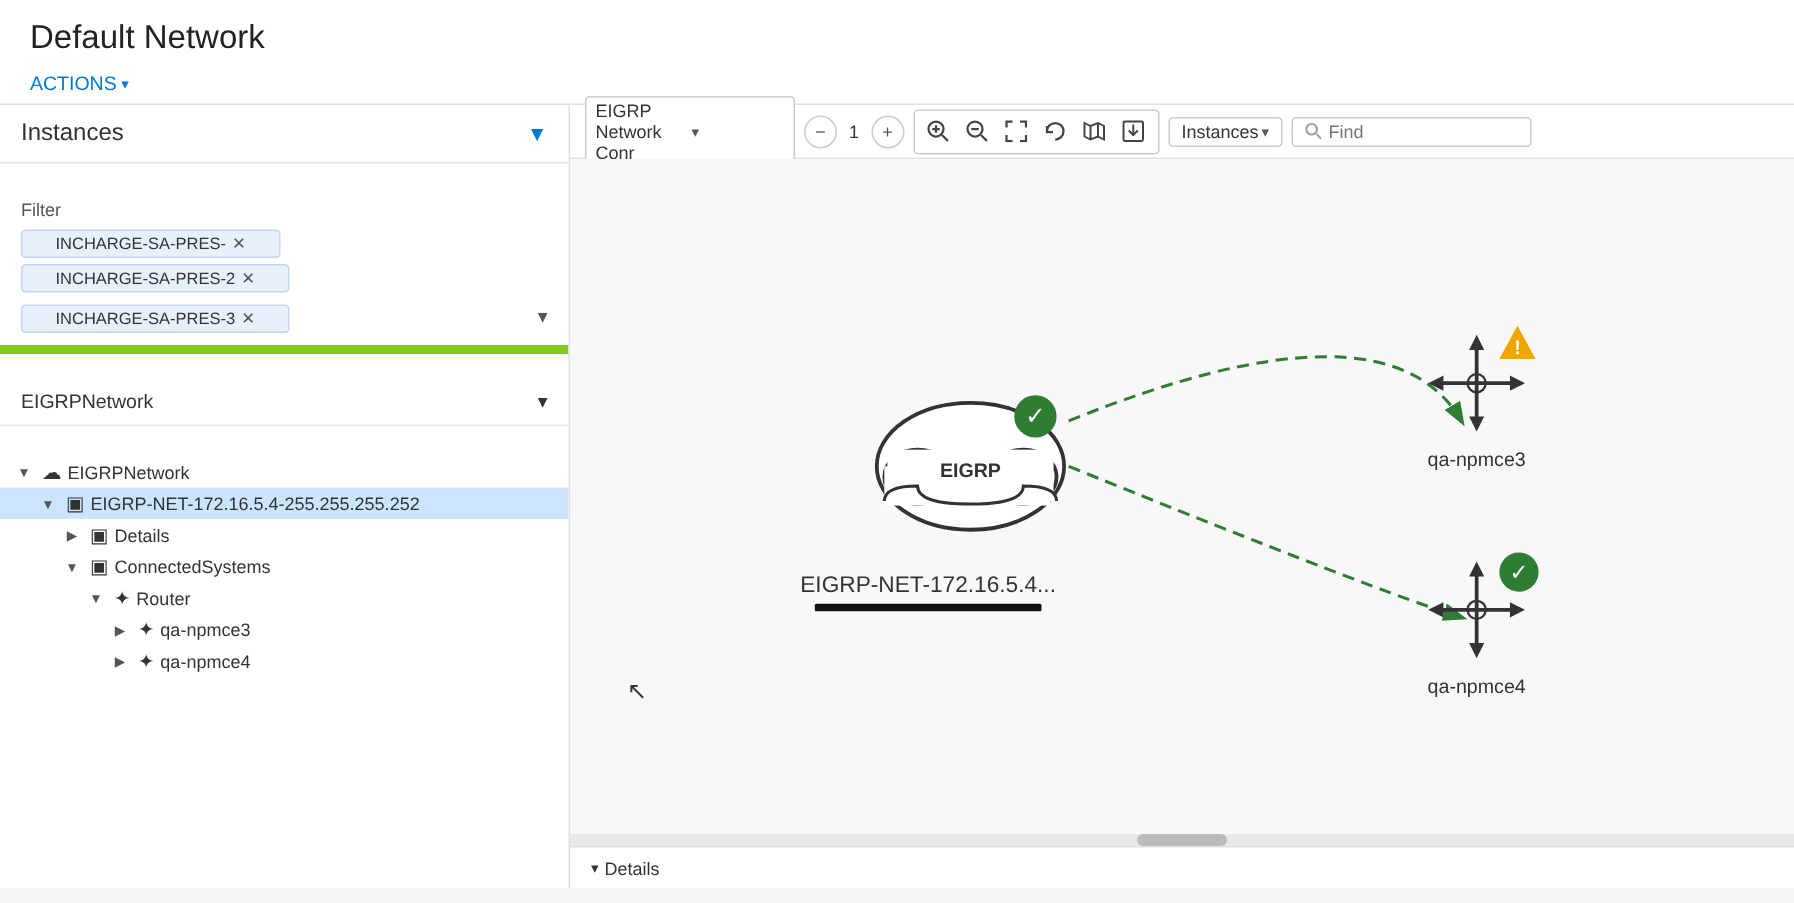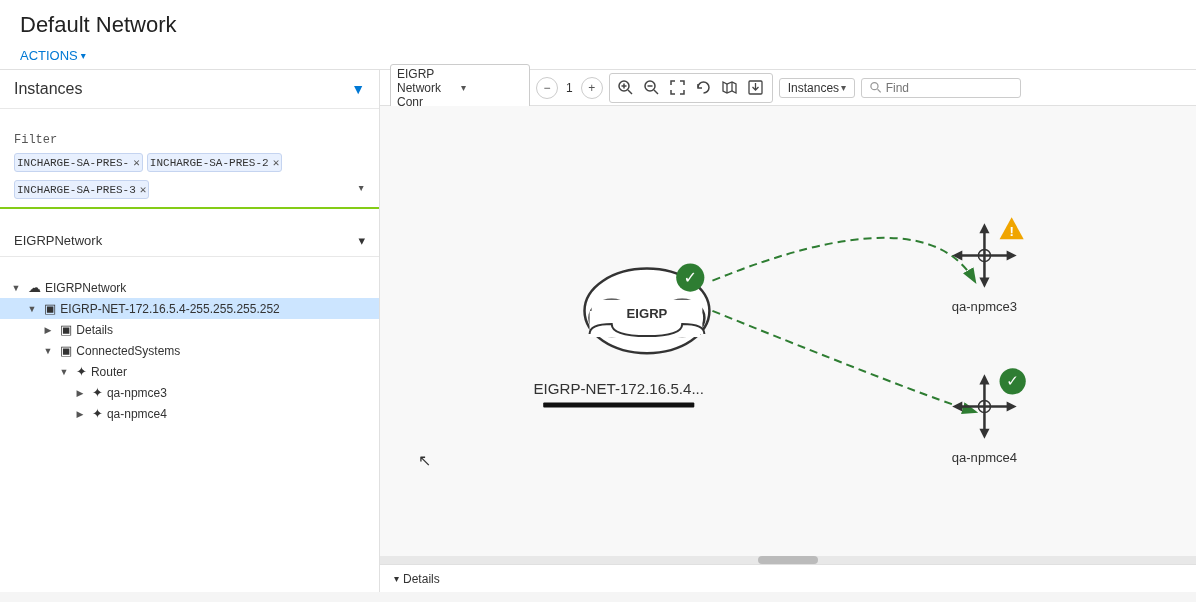--- a/index.html
+++ b/index.html
@@ -14,24 +14,24 @@
 
     .main-layout { display: flex; height: calc(602px - 80px); }
 
     
     .sidebar { width: 380px; min-width: 380px; background: #fff; border-right: 1px solid #e0e0e0; display: flex; flex-direction: column; overflow: hidden; gap: 16px; }
 
     .sidebar-header { display: flex; align-items: center; justify-content: space-between; padding: 10px 14px; border-bottom: 1px solid #e8e8e8; }
     .sidebar-title { font-size: 16px; font-weight: 500; color: #333; }
     .filter-icon { color: #0078d4; font-size: 14px; cursor: pointer; }
 
-    .filter-section { padding: 8px 14px; border-bottom: 2px solid #84cc16; font-family: Liberation Mono, monospace; }
+    .filter-section { padding: 8px 14px; border-bottom: 6px solid #84cc16; }
     .filter-label { font-size: 12px; color: #555; margin-bottom: 6px; }
     .filter-tags { display: flex; flex-wrap: wrap; gap: 4px; }
-    .filter-tag { display: flex; align-items: center; gap: 4px; background: #e8f0fe; border: 1px solid #c5d4f0; border-radius: 3px; padding: 2px 2px; font-size: 11px; color: #333; }
+    .filter-tag { display: flex; align-items: center; gap: 4px; background: #e8f0fe; border: 1px solid #c5d4f0; border-radius: 3px; padding: 2px 22px; font-size: 11px; color: #333; }
     .filter-tag .remove { cursor: pointer; color: #555; font-size: 11px; }
 
     .dropdown-row { display: flex; align-items: center; justify-content: space-between; padding: 8px 14px; border-bottom: 1px solid #e8e8e8; cursor: pointer; }
     .dropdown-row span { font-size: 13px; color: #333; }
     .dropdown-chevron { color: #555; font-size: 11px; }
 
     .search-box { padding: 6px 14px; border-bottom: 1px solid #e8e8e8; }
     .search-input { width: 100%; padding: 5px 8px; border: 1px solid #ccc; border-radius: 3px; font-size: 12px; color: #888; outline: none; }
 
     .tree-area { flex: 1; overflow-y: auto; padding: 4px 0; }

